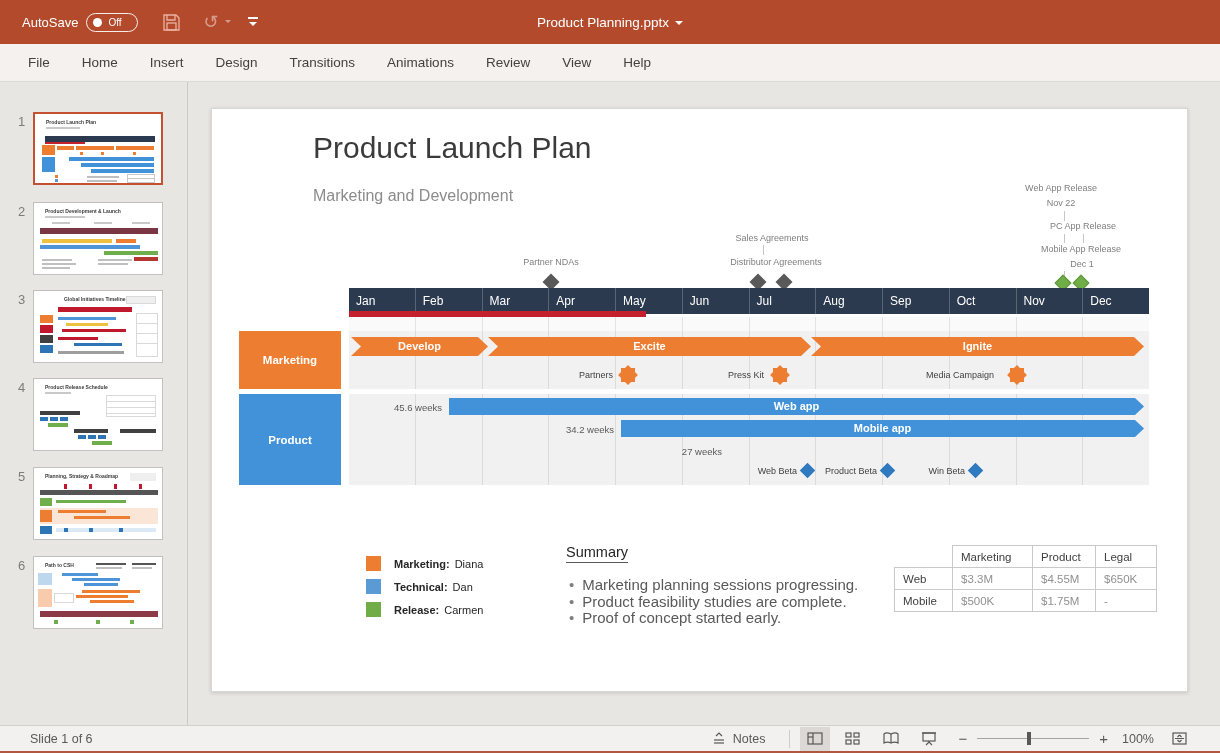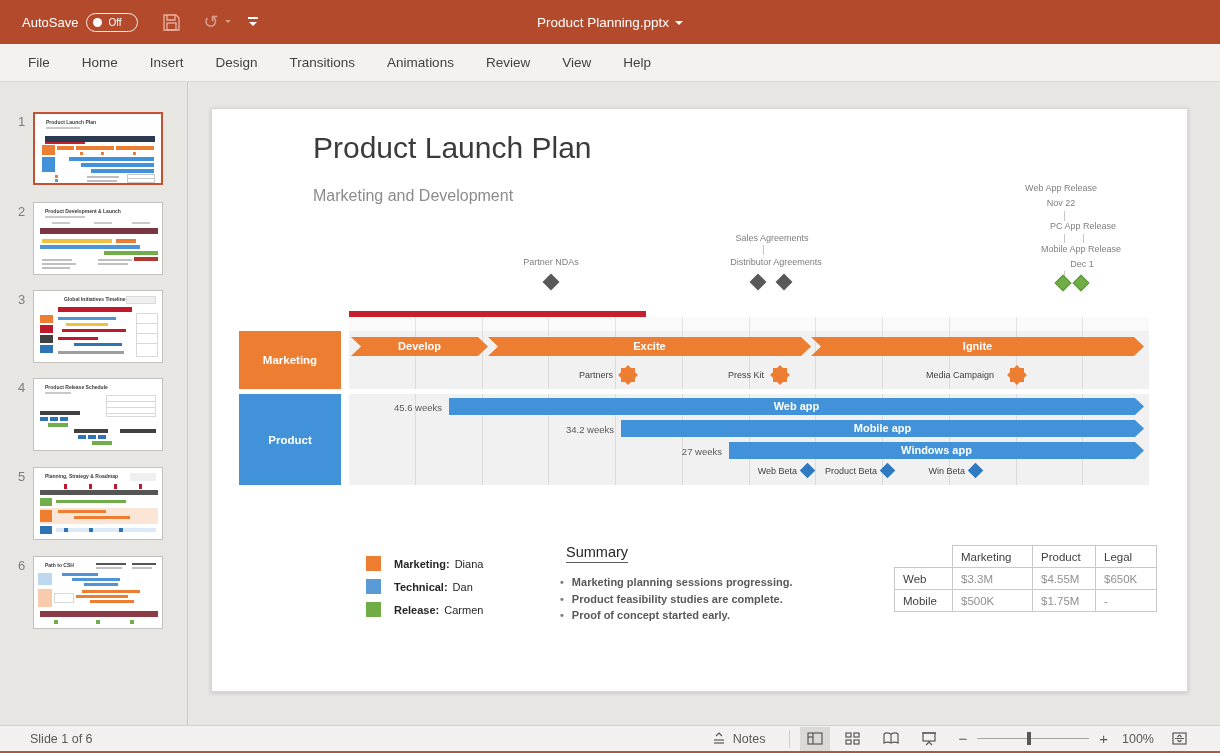--- a/index.html
+++ b/index.html
@@ -78,21 +78,21 @@
   .burst::before { content:""; position:absolute; inset:0; background:inherit; transform:rotate(45deg); }
 
   
   .lg-row { position:absolute; left:154px; display:flex; align-items:center; }
   .lg-sq { width:15px; height:15px; margin-right:13px; }
   .lg-label { font-size:11px; font-weight:bold; color:#262626; }
   .lg-name { font-size:11px; color:#262626; margin-left:5px; }
 
   
   .sum-title { position:absolute; left:354px; top:435px; font-size:14.5px; color:#262626; border-bottom:1px solid #595959; padding-bottom:2px; }
-  .sum-bullet { position:absolute; left:348px; font-size:11px; color:#595959;font-weight:bold; }
+  .sum-bullet { position:absolute; left:357px; font-size:15px; color:#595959; }
   .sum-bullet::before { content:"•"; margin-right:8px; color:#7F7F7F; }
 
   
   .ctable { position:absolute; left:682px; top:436px; font-size:11.5px; border-collapse:collapse; }
   .ctable td { border:1px solid #C9C9C9; height:22px; padding:0 8px; }
   .ctable td.corner { border:none; }
   .ctable td.hdr { color:#404040; }
   .ctable td.rowh { color:#404040; }
   .ctable td.val { color:#909090; }
 
@@ -336,20 +336,34 @@
     <div class="ms-line" style="left:852px;top:102px;height:10px;"></div>
     <div class="ms-label" style="left:871px;top:112px;">PC App Release</div>
     <div class="ms-line" style="left:852px;top:125px;height:9px;"></div>
     <div class="ms-line" style="left:871px;top:125px;height:9px;"></div>
     <div class="ms-label" style="left:869px;top:135px;">Mobile App Release</div>
     <div class="ms-label" style="left:870px;top:150px;">Dec 1</div>
     <div class="ms-line" style="left:852px;top:162px;height:7px;"></div>
     <div class="diamond green" style="left:845px;top:168px;"></div>
     <div class="diamond green" style="left:863px;top:168px;"></div>
 
+    <div class="band">
+      <div class="mcell">Jan</div>
+      <div class="mcell">Feb</div>
+      <div class="mcell">Mar</div>
+      <div class="mcell">Apr</div>
+      <div class="mcell">May</div>
+      <div class="mcell">Jun</div>
+      <div class="mcell">Jul</div>
+      <div class="mcell">Aug</div>
+      <div class="mcell">Sep</div>
+      <div class="mcell">Oct</div>
+      <div class="mcell">Nov</div>
+      <div class="mcell">Dec</div>
+    </div>
     <div class="progress"></div>
 
     <div class="grid">
       <div></div>
         <div></div>
         <div></div>
         <div></div>
         <div></div>
         <div></div>
       <div></div>
@@ -375,21 +389,20 @@
     <div class="evt-label" style="left:462px;top:261px;">Press Kit</div>
     <div class="burst" style="left:561px;top:259px;"></div>
     <div class="evt-label" style="left:692px;top:261px;">Media Campaign</div>
     <div class="burst" style="left:798px;top:259px;"></div>
 
     <div class="dur" style="left:160px;top:293px;">45.6 weeks</div>
     <div class="task" style="left:237px;top:289px;width:695px;">Web app</div>
     <div class="dur" style="left:332px;top:315px;">34.2 weeks</div>
     <div class="task" style="left:409px;top:311px;width:523px;">Mobile app</div>
     <div class="dur" style="left:440px;top:337px;">27 weeks</div>
-    <div class="task" style="left:517px;top:333px;width:415px;">Windows app</div>
 
     <div class="evt-label" style="left:495px;top:357px;">Web Beta</div>
     <div class="diamond blue" style="left:590px;top:356px;"></div>
     <div class="evt-label" style="left:575px;top:357px;">Product Beta</div>
     <div class="diamond blue" style="left:670px;top:356px;"></div>
     <div class="evt-label" style="left:663px;top:357px;">Win Beta</div>
     <div class="diamond blue" style="left:758px;top:356px;"></div>
 
     <div class="lg-row" style="top:447px;">
       <span class="lg-sq" style="background:#ED7D31;"></span>

